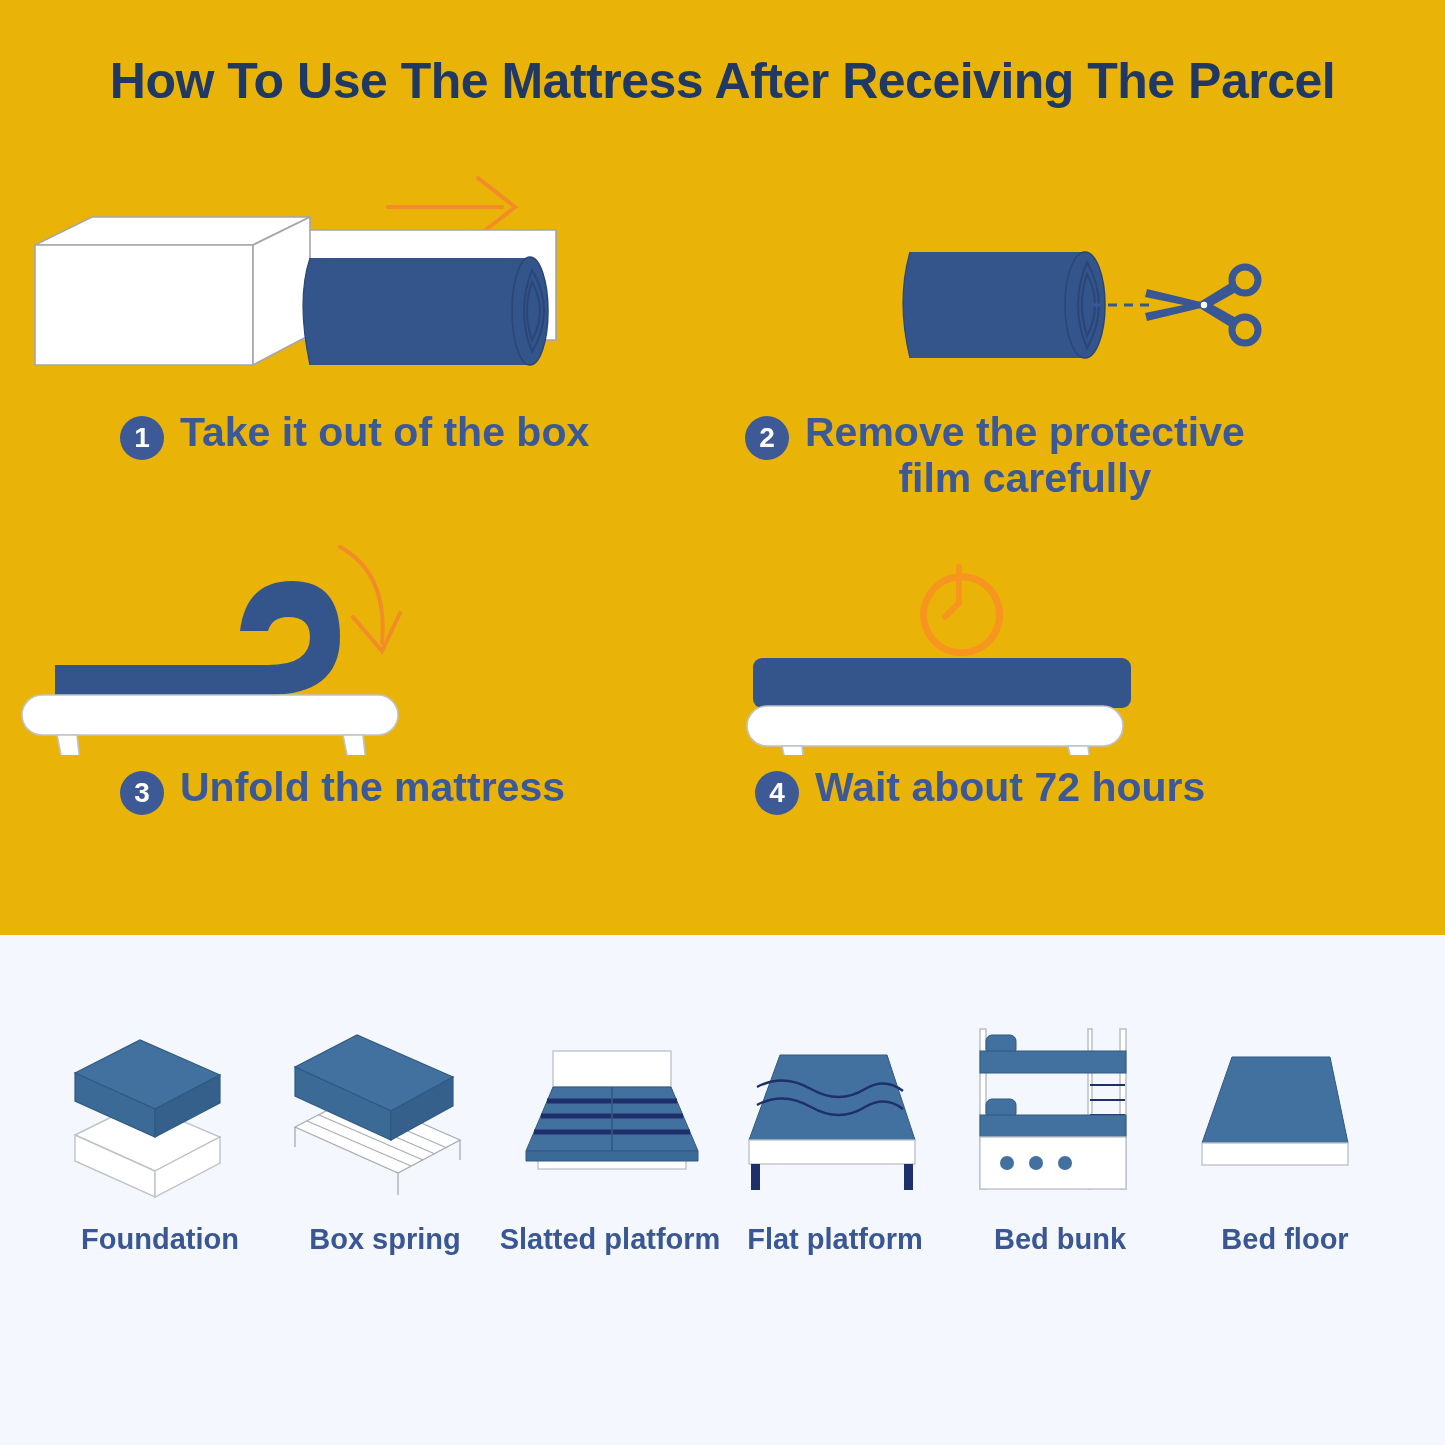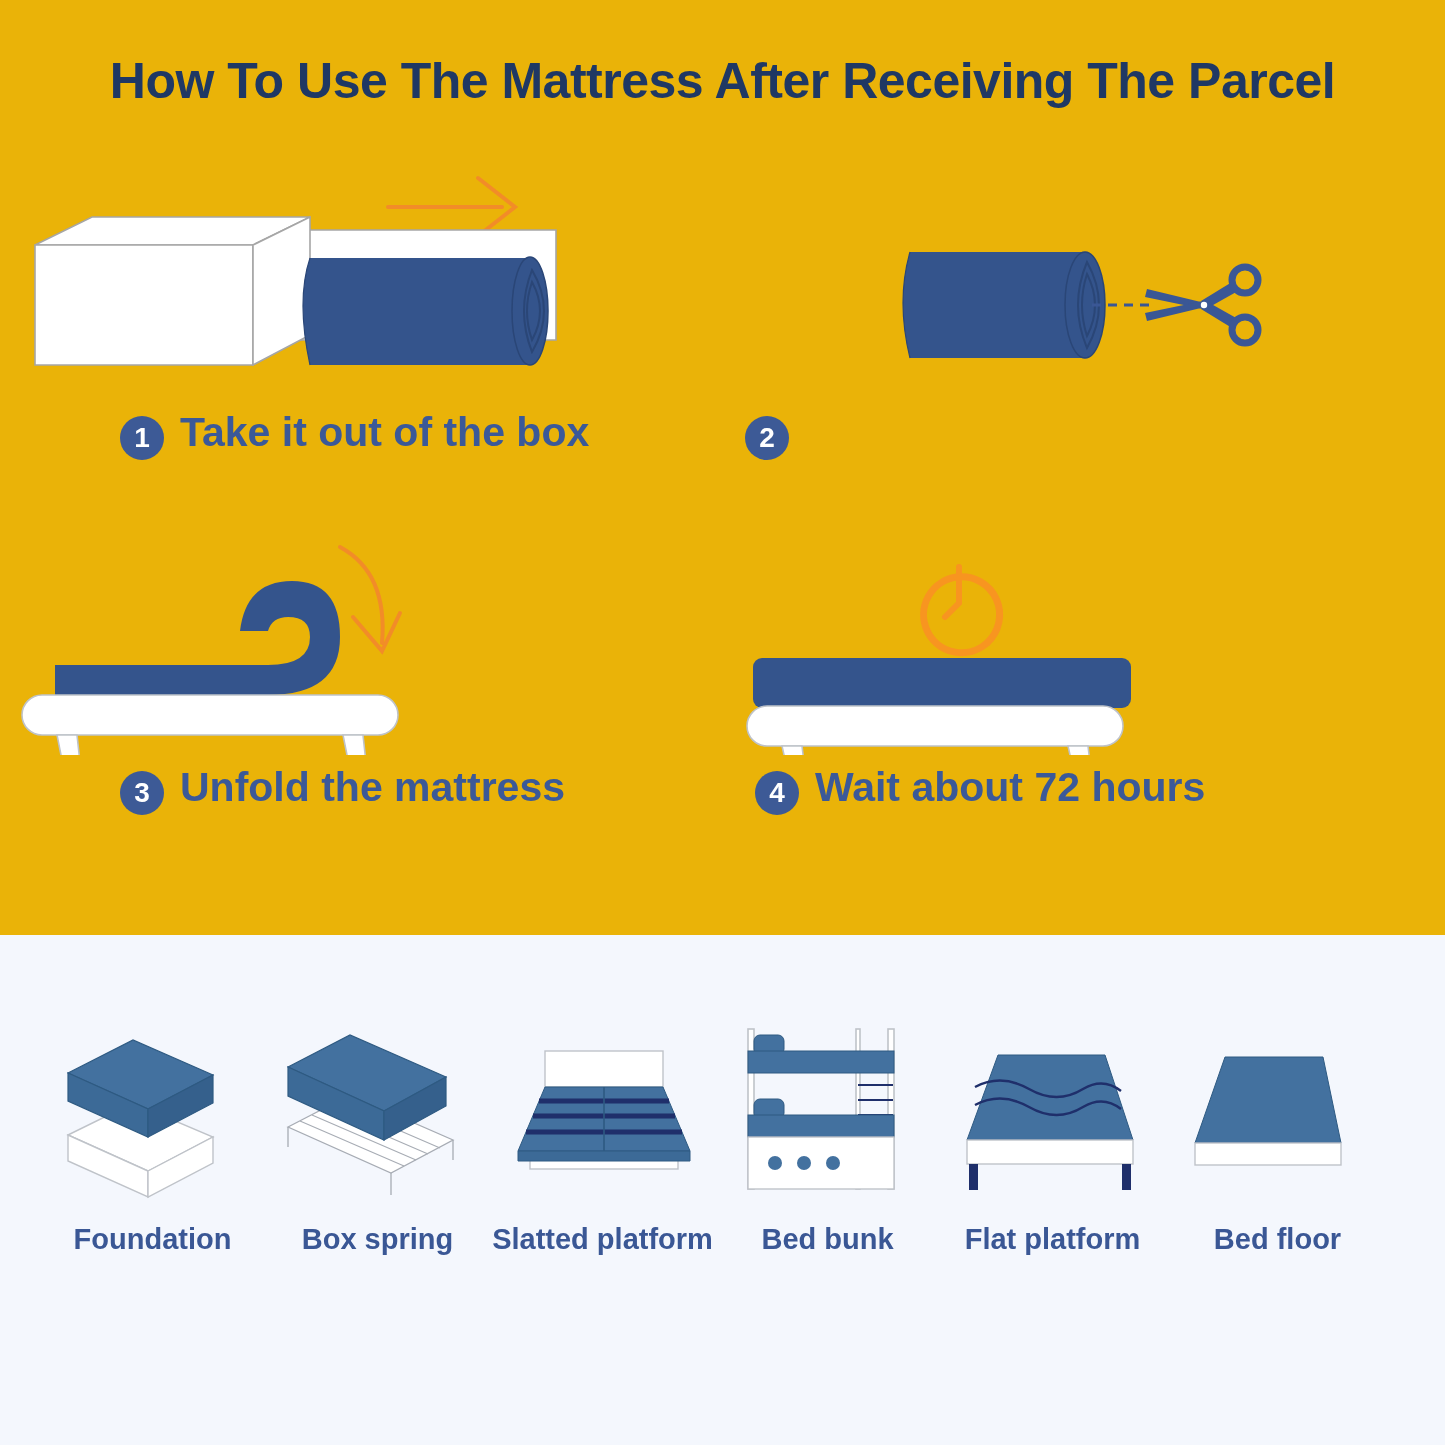--- a/index.html
+++ b/index.html
@@ -101,21 +101,21 @@
     height: 510px;
     background: #F4F7FD;
   }
   .surfaces {
     position: absolute;
     top: 80px;
     left: 0;
     width: 1445px;
     display: flex;
     align-items: flex-end;
-    justify-content: flex-start;
+    justify-content: center;
     padding: 0 40px;
     box-sizing: border-box;
   }
   .surface {
     width: 225px;
     text-align: center;
   }
   .surface-art {
     height: 190px;
     display: flex;
@@ -195,20 +195,24 @@
             <path d="M466,131 L497,112 L503,121 L471,139 Z"></path>
             <path d="M466,139 L497,158 L503,149 L471,131 Z"></path>
             <circle cx="510" cy="110" r="13" fill="none" stroke="#3A5795" stroke-width="7"></circle>
             <circle cx="510" cy="160" r="13" fill="none" stroke="#3A5795" stroke-width="7"></circle>
             <circle cx="469" cy="135" r="3.2" fill="#ffffff"></circle>
           </g>
         </svg>
       </div>
       <div class="step-caption">
         <div class="badge">2</div>
+        <div class="step-text">
+          <span>Remove the protective</span>
+          <span class="l2">film carefully</span>
+        </div>
       </div>
     </div>
 
     <div class="step" id="step3">
       <div class="step-art">
         <svg width="700" height="230" viewBox="0 0 700 230">
 
           <path d="M45,96 L45,140 L258,140 Q300,140 300,112 Q300,92 278,92 Q262,92 258,106 L230,106
                    Q236,56 282,56 Q330,56 330,112 Q330,170 258,170 L45,170 Z" fill="#34548C"></path>
 
@@ -330,20 +334,40 @@
             </g>
 
             <line x1="104" y1="72" x2="104" y2="136" stroke="#2E5A82" stroke-width="1.6"></line>
           </svg>
         </div>
         <div class="surface-label">Slatted platform</div>
       </div>
 
       <div class="surface">
         <div class="surface-art">
+          <svg width="200" height="190" viewBox="0 0 200 190">
+
+            <polygon points="45,40 152,40 180,125 14,125" fill="#43719F" stroke="#2E5A82" stroke-width="1"></polygon>
+
+            <g fill="none" stroke="#1F2F6B" stroke-width="2.4">
+              <path d="M22,72 Q48,58 76,74 Q104,90 130,74 Q150,62 168,76"></path>
+              <path d="M22,90 Q48,76 76,92 Q104,108 130,92 Q150,80 168,94"></path>
+            </g>
+
+            <rect x="14" y="125" width="166" height="24" fill="#ffffff" stroke="#BFC3C9" stroke-width="1.4"></rect>
+
+            <rect x="16" y="149" width="9" height="26" fill="#1F2F6B"></rect>
+            <rect x="169" y="149" width="9" height="26" fill="#1F2F6B"></rect>
+          </svg>
+        </div>
+        <div class="surface-label">Flat platform</div>
+      </div>
+
+      <div class="surface">
+        <div class="surface-art">
           <svg width="180" height="190" viewBox="0 0 180 190">
 
             <g stroke="#BFC3C9" stroke-width="1.6" fill="#ffffff">
               <rect x="10" y="14" width="6" height="160"></rect>
               <rect x="150" y="14" width="6" height="160"></rect>
               <rect x="118" y="14" width="4" height="160"></rect>
             </g>
 
             <rect x="16" y="20" width="30" height="20" rx="6" fill="#43719F" stroke="#2E5A82" stroke-width="1"></rect>
             <rect x="10" y="36" width="146" height="22" fill="#43719F" stroke="#2E5A82" stroke-width="1"></rect>
@@ -365,40 +389,20 @@
               <circle cx="66" cy="148" r="7"></circle>
               <circle cx="95" cy="148" r="7"></circle>
             </g>
           </svg>
         </div>
         <div class="surface-label">Bed bunk</div>
       </div>
 
       <div class="surface">
         <div class="surface-art">
-          <svg width="200" height="190" viewBox="0 0 200 190">
-
-            <polygon points="45,40 152,40 180,125 14,125" fill="#43719F" stroke="#2E5A82" stroke-width="1"></polygon>
-
-            <g fill="none" stroke="#1F2F6B" stroke-width="2.4">
-              <path d="M22,72 Q48,58 76,74 Q104,90 130,74 Q150,62 168,76"></path>
-              <path d="M22,90 Q48,76 76,92 Q104,108 130,92 Q150,80 168,94"></path>
-            </g>
-
-            <rect x="14" y="125" width="166" height="24" fill="#ffffff" stroke="#BFC3C9" stroke-width="1.4"></rect>
-
-            <rect x="16" y="149" width="9" height="26" fill="#1F2F6B"></rect>
-            <rect x="169" y="149" width="9" height="26" fill="#1F2F6B"></rect>
-          </svg>
-        </div>
-        <div class="surface-label">Flat platform</div>
-      </div>
-
-      <div class="surface">
-        <div class="surface-art">
           <svg width="190" height="190" viewBox="0 0 190 190">
             <polygon points="42,42 140,42 158,128 12,128" fill="#43719F" stroke="#2E5A82" stroke-width="1"></polygon>
             <rect x="12" y="128" width="146" height="22" fill="#ffffff" stroke="#BFC3C9" stroke-width="1.4"></rect>
           </svg>
         </div>
         <div class="surface-label">Bed floor</div>
       </div>
 
     </div>
   </div>

